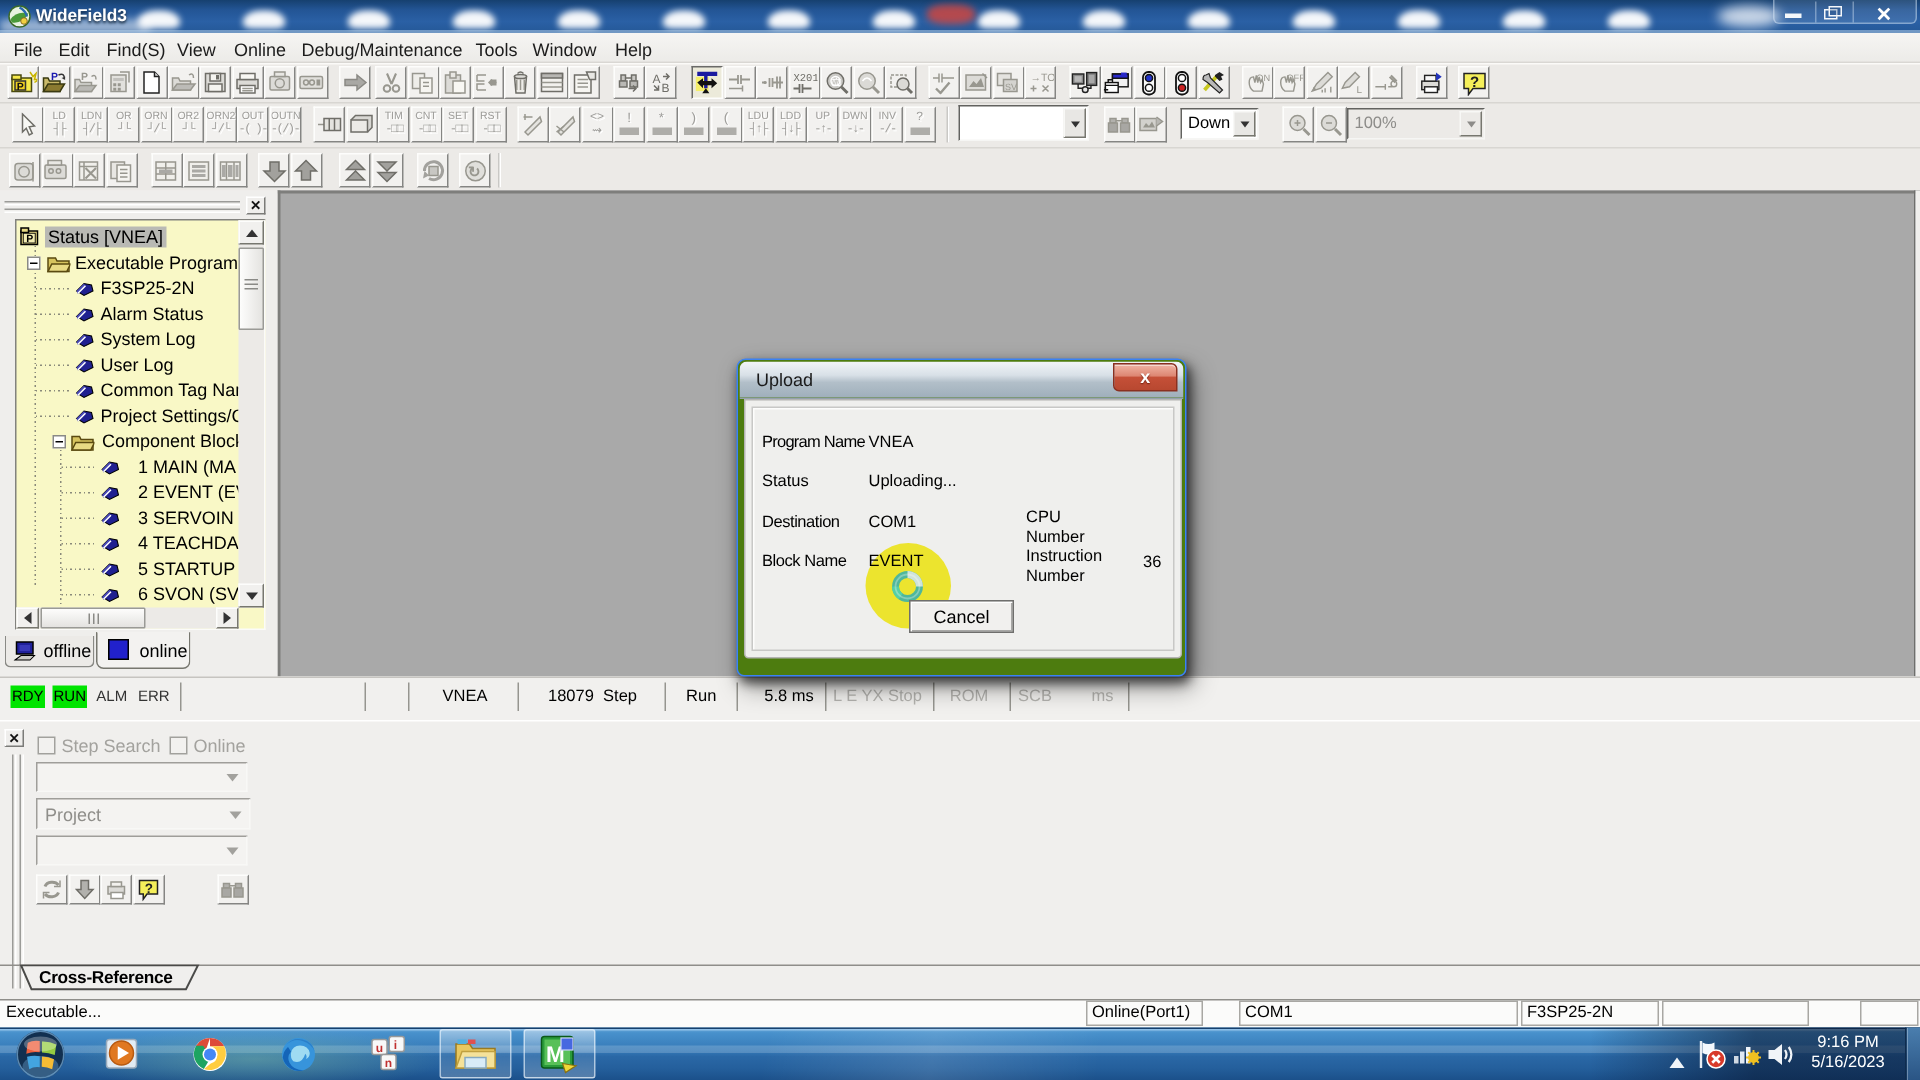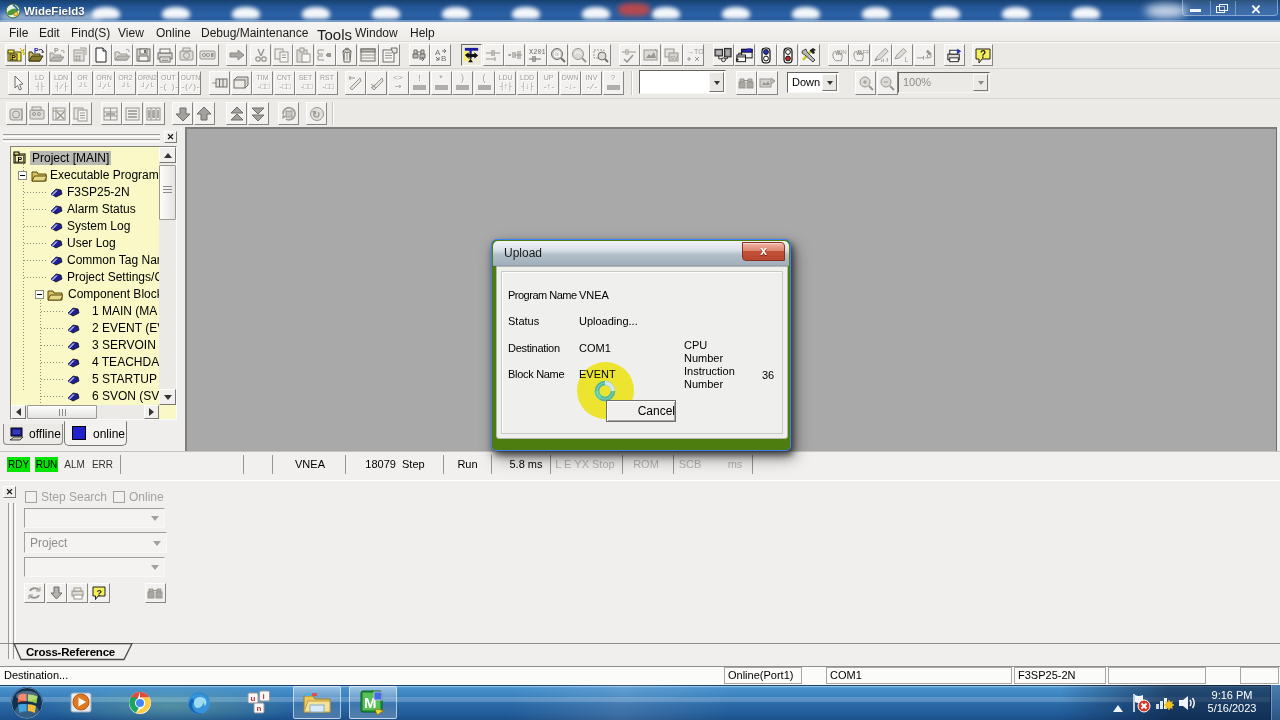--- a/index.html
+++ b/index.html
@@ -47,21 +47,21 @@
 <div class="ab" style="left:1219px;top:4px;width:9px;height:7px;border:1.5px solid #f4f7fa;background:rgba(40,80,130,.3)"></div>
 <div class="ab" style="left:1249px;top:2px;width:14px;height:15px;color:#fff;font-size:13px;font-weight:bold;text-align:center;line-height:15px">✕</div>
 </div>
 <div class="ab" style="left:0;top:22px;width:1280px;height:20px;background:linear-gradient(180deg,#f6f5f3,#ecebe8);border-bottom:1px solid #d9d7d3">
 <div class="ab mi" style="left:9px;top:4px;font-size:12px">File</div>
 <div class="ab mi" style="left:39px;top:4px;font-size:12px">Edit</div>
 <div class="ab mi" style="left:71px;top:4px;font-size:12px">Find(S)</div>
 <div class="ab mi" style="left:118px;top:4px;font-size:12px">View</div>
 <div class="ab mi" style="left:156px;top:4px;font-size:12px">Online</div>
 <div class="ab mi" style="left:201px;top:4px;font-size:12px">Debug/Maintenance</div>
-<div class="ab mi" style="left:317px;top:4px;font-size:15px">Tools</div>
+<div class="ab mi" style="left:317px;top:4px;font-size:12px">Tools</div>
 <div class="ab mi" style="left:355px;top:4px;font-size:12px">Window</div>
 <div class="ab mi" style="left:410px;top:4px;font-size:12px">Help</div>
 </div>
 <div class="ab" style="left:0;top:42px;width:1280px;height:26px;background:#eceae7;border-top:1px solid #fbfaf8"></div>
 <div class="ab" style="left:0;top:68px;width:1280px;height:30px;background:#eceae7;border-top:1px solid #d8d6d2"></div>
 <div class="ab" style="left:0;top:98px;width:1280px;height:29px;background:#eceae7;border-top:1px solid #d8d6d2"></div>
 <div class="tb" style="left:5.0px;top:44px;width:21px;height:22px">
     <svg width="18" height="16" viewBox="0 0 18 16">
       <rect x="1" y="5" width="13" height="9" fill="#f5e84a" stroke="#4a4a10"></rect>
       <rect x="1" y="3" width="6" height="3" fill="#f5e84a" stroke="#4a4a10"></rect>
@@ -644,21 +644,21 @@
 <div class="ab" style="left:11px;top:147px;width:148px;height:258px;overflow:hidden">
     <div class="ab" style="left:-11px;top:-147px;width:1280px;height:720px">
       <div class="ab" style="left:23px;top:164px;width:1px;height:227px;background-image:repeating-linear-gradient(180deg,#8a8a7a 0 1px,transparent 1px 3px)"></div>
       <div class="ab" style="left:40px;top:300px;width:1px;height:105px;background-image:repeating-linear-gradient(180deg,#8a8a7a 0 1px,transparent 1px 3px)"></div>
       <svg class="ab" style="left:13px;top:151px" width="14" height="13">
         <rect x="1" y="3" width="11" height="9" fill="#e8da84" stroke="#000"></rect>
         <rect x="1" y="1" width="5" height="3" fill="#e8da84" stroke="#000"></rect>
         <rect x="2.5" y="4.5" width="8" height="6.5" fill="#f2ecb2" stroke="#000" stroke-width=".6"></rect>
         <text x="4.5" y="10.5" font-size="7" font-weight="bold" fill="#000">P</text>
       </svg>
-      <div class="ab" style="left:30px;top:151px;font-size:12px;color:#000;background:#b9b9b4;padding:0 2px;white-space:nowrap">Project [MAIN]</div>
+      <div class="ab" style="left:30px;top:151px;font-size:12px;color:#000;background:#b9b9b4;padding:0 2px;white-space:nowrap">Status [VNEA]</div>
       <div class="ab" style="left:18px;top:171px;width:9px;height:9px;background:#fff;border:1px solid #8a8a86"></div>
       <div class="ab" style="left:20px;top:175px;width:5px;height:1px;background:#000"></div>
       <svg class="ab" style="left:31px;top:169px" width="16" height="13">
         <path d="M1 3 h5 l1 2 h8 v7 H1 Z" fill="#d6c35e" stroke="#5a4a10"></path>
         <path d="M1 12 l2.5-5 H16 l-2.5 5 Z" fill="#e8da84" stroke="#5a4a10"></path>
       </svg>
       <div class="ab" style="left:48px;top:168px;font-size:12px;color:#000;padding:0 2px;white-space:nowrap">Executable Program V</div>
       <div class="ab" style="left:24px;top:192px;width:22px;height:1px;background-image:repeating-linear-gradient(90deg,#8a8a7a 0 1px,transparent 1px 3px)"></div>
       <svg class="ab" style="left:49px;top:186px" width="14" height="12">
         <path d="M2 8 L7 3 l5 1 1 4 -6 3 Z" fill="#202090" stroke="#000" stroke-width=".7"></path>
@@ -871,21 +871,21 @@
       <rect x="1" y="5" width="6" height="6" fill="#a8a7a3" stroke="#98978f"></rect>
       <rect x="9" y="5" width="6" height="6" fill="#a8a7a3" stroke="#98978f"></rect>
     </svg>
   </div>
 <div class="ab" style="left:0;top:643px;width:1280px;height:1px;background:#8f8e8a"></div>
 <svg class="ab" style="left:8px;top:643px" width="128" height="18">
     <path d="M6 0.5 L124 0.5 L116 16.5 L13 16.5 Z" fill="#f0efed" stroke="#4a4a48" stroke-width="1.3"></path>
   </svg>
 <div class="ab" style="left:26px;top:646px;font-size:11.5px;font-weight:bold;letter-spacing:-.2px;color:#000">Cross-Reference</div>
 <div class="ab" style="left:0;top:666px;width:1280px;height:19px;background:#fbfbfa;border-top:1px solid #8f8e8a"></div>
-<div class="ab" style="left:4px;top:669px;font-size:11px;color:#000">Destination...</div>
+<div class="ab" style="left:4px;top:669px;font-size:11px;color:#000">Executable...</div>
 <div class="ab" style="left:724px;top:667px;width:78px;height:17px;border:1px solid #a8a7a3;">
     <div class="ab" style="left:3px;top:1px;font-size:11px;color:#000">Online(Port1)</div>
   </div>
 <div class="ab" style="left:826px;top:667px;width:186px;height:17px;border:1px solid #a8a7a3;">
     <div class="ab" style="left:3px;top:1px;font-size:11px;color:#000">COM1</div>
   </div>
 <div class="ab" style="left:1014px;top:667px;width:92px;height:17px;border:1px solid #a8a7a3;">
     <div class="ab" style="left:3px;top:1px;font-size:11px;color:#000">F3SP25-2N</div>
   </div>
 <div class="ab" style="left:1108px;top:667px;width:98px;height:17px;border:1px solid #a8a7a3;">
@@ -995,13 +995,13 @@
 <div class="ab" style="left:16px;top:49px;font-size:11px;letter-spacing:-.5px;color:#000">Program Name</div>
 <div class="ab" style="left:87px;top:49px;font-size:11px;color:#000">VNEA</div>
 <div class="ab" style="left:16px;top:75px;font-size:11px;color:#000">Status</div>
 <div class="ab" style="left:87px;top:75px;font-size:11px;color:#000">Uploading...</div>
 <div class="ab" style="left:16px;top:102px;font-size:11px;letter-spacing:-.3px;color:#000">Destination</div>
 <div class="ab" style="left:87px;top:102px;font-size:11px;color:#000">COM1</div>
 <div class="ab" style="left:16px;top:128px;font-size:11px;letter-spacing:-.3px;color:#000">Block Name</div>
 <div class="ab" style="left:87px;top:128px;font-size:11px;color:#000">EVENT</div>
 <div class="ab" style="left:192px;top:99px;width:70px;font-size:11px;color:#000;line-height:13px">CPU<br>Number<br>Instruction<br>Number</div>
 <div class="ab" style="left:270px;top:129px;font-size:11px;color:#000">36</div>
-<div class="ab" style="left:114px;top:160px;width:70px;height:22px;background:#f1f0ee;border:1px solid #6f6f6d;box-shadow:inset 1px 1px 0 #fff,inset -1px -1px 0 #a8a8a6;font-size:12px;text-align:right;line-height:21px;color:#000">Cancel</div>
+<div class="ab" style="left:114px;top:160px;width:70px;height:22px;background:#f1f0ee;border:1px solid #6f6f6d;box-shadow:inset 1px 1px 0 #fff,inset -1px -1px 0 #a8a8a6;font-size:12px;text-align:center;line-height:21px;color:#000">Cancel</div>
 </div>
 </body></html>

